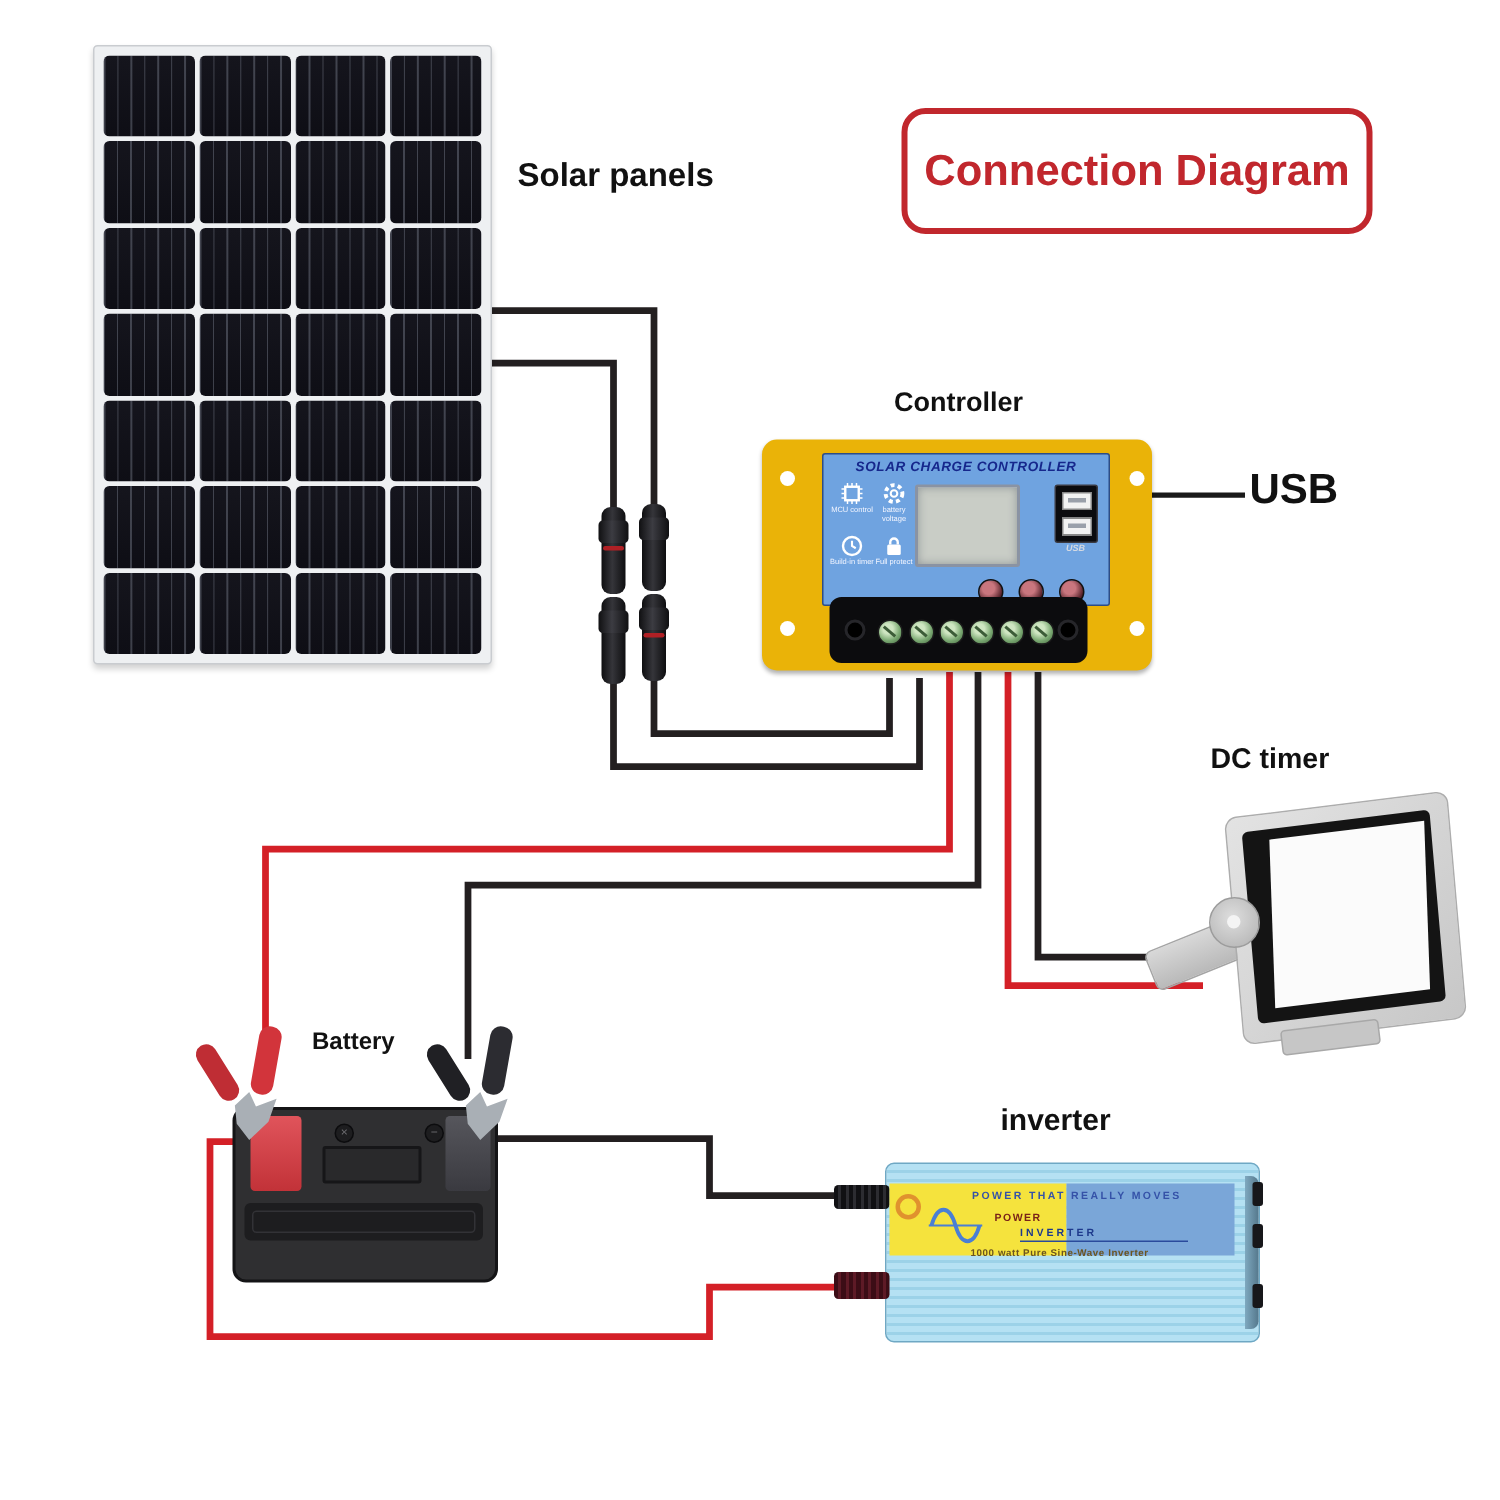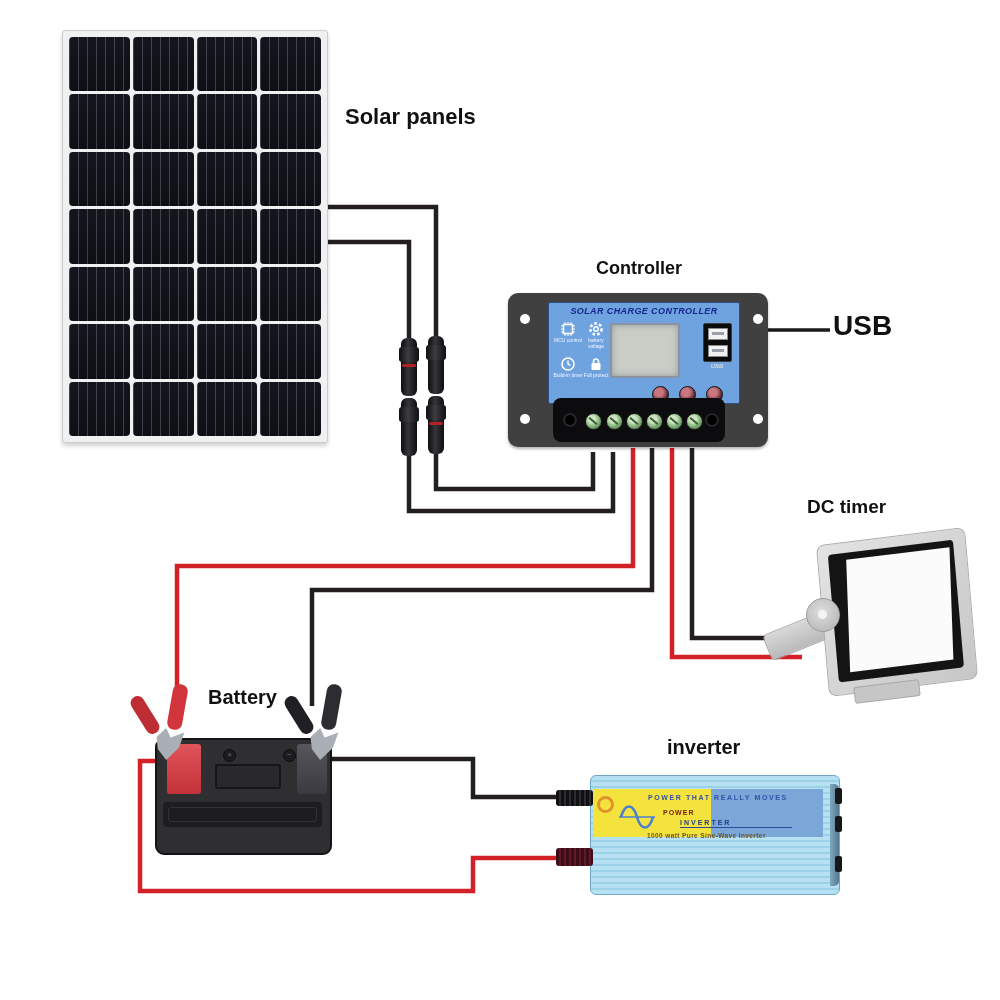--- a/index.html
+++ b/index.html
@@ -25,21 +25,21 @@
       linear-gradient(#15151d,#0e0e15);}
 
   
   .mc4{position:absolute;width:16px;height:58px;background:linear-gradient(90deg,#0e0e10,#35353a 45%,#0e0e10);
     border-radius:6px;z-index:3;}
   .mc4::before{content:"";position:absolute;left:-2px;top:9px;width:20px;height:15px;
     background:linear-gradient(90deg,#101012,#3c3c42 45%,#101012);border-radius:3px;}
   .mc4.mark::after{content:"";position:absolute;left:1px;top:26px;width:14px;height:3px;background:#b02025;border-radius:2px;}
 
   
-  .controller{left:508px;top:293px;width:260px;height:154px;background:#404040;border-radius:10px;z-index:3;
+  .controller{left:508px;top:293px;width:260px;height:154px;background:#eab308;border-radius:10px;z-index:3;
     box-shadow:0 2px 3px rgba(0,0,0,.3);}
   .hole{position:absolute;width:10px;height:10px;background:#fff;border-radius:50%;}
   .plate{position:absolute;left:40px;top:9px;width:190px;height:100px;background:#6fa3e0;border:1px solid #2d4d86;border-radius:2px;}
   .plate-title{position:absolute;left:0;top:3px;width:100%;text-align:center;font-size:9px;font-weight:bold;
     font-style:italic;color:#16278c;letter-spacing:.4px;}
   .feat{position:absolute;width:30px;text-align:center;color:#eef;}
   .feat .glyph{height:18px;display:flex;align-items:center;justify-content:center;}
   .feat .cap{font-size:5px;line-height:5.5px;color:#f2f5ff;}
   .lcd{position:absolute;left:61px;top:20px;width:66px;height:51px;background:#c9cdc6;
     border:2px solid #8a93a3;border-radius:2px;box-shadow:inset 0 0 6px rgba(90,100,110,.5);}
@@ -118,20 +118,23 @@
       <polyline points="409,450 409,511 613,511 613,452" fill="none" stroke="#231f20" stroke-width="4.5"></polyline>
       <polyline points="633,448 633,566 177,566 177,706" fill="none" stroke="#d42027" stroke-width="4.5"></polyline>
       <polyline points="652,448 652,590 312,590 312,706" fill="none" stroke="#231f20" stroke-width="4.5"></polyline>
       <polyline points="672,448 672,657 802,657" fill="none" stroke="#d42027" stroke-width="4.5"></polyline>
       <polyline points="692,448 692,638 800,638" fill="none" stroke="#231f20" stroke-width="4.5"></polyline>
       <polyline points="720,330 830,330" fill="none" stroke="#1a1a1a" stroke-width="3.5"></polyline>
       <polyline points="330,759 473,759 473,797 562,797" fill="none" stroke="#231f20" stroke-width="4.5"></polyline>
       <polyline points="172,761 140,761 140,891 473,891 473,858 562,858" fill="none" stroke="#d42027" stroke-width="4.5"></polyline>
     </svg>
 
+  <div class="abs title-box">
+    <span>Connection Diagram</span>
+  </div>
 
   <div class="abs panel">
     <div class="panel-grid">
         <div class="cell"></div>
         <div class="cell"></div>
         <div class="cell"></div>
         <div class="cell"></div>
         <div class="cell"></div>
         <div class="cell"></div>
         <div class="cell"></div>
@@ -242,21 +245,21 @@
     <div class="arm"></div>
     <div class="lamphead">
       <div class="lamp-outer"></div>
       <div class="lamp-frame"></div>
       <div class="lamp-panel"></div>
     </div>
     <div class="pivot"></div>
     <div class="lamp-base"></div>
   </div>
 
-  <div class="lbl" style="left:208px;top:686px;font-size:20px;">Battery</div>
+  <div class="lbl" style="left:208px;top:686px;font-size:16px;">Battery</div>
   <div class="abs battery">
     <div class="bat-term red"></div>
     <div class="bat-term blk"></div>
     <div class="bat-screw" style="left:66px;">×</div>
     <div class="bat-screw" style="left:126px;">−</div>
     <div class="bat-slot"></div>
     <div class="bat-band"></div>
   </div>
   <div class="clamp red" style="left:128px;top:684px;">
     <div class="boot2"></div>

